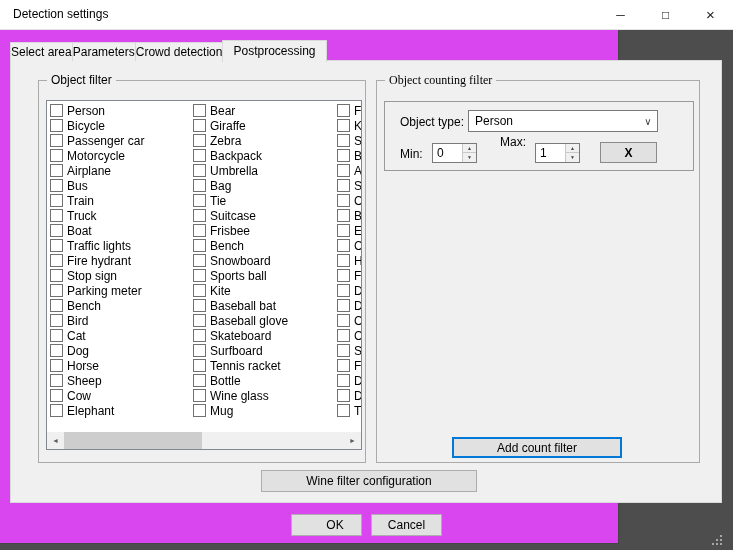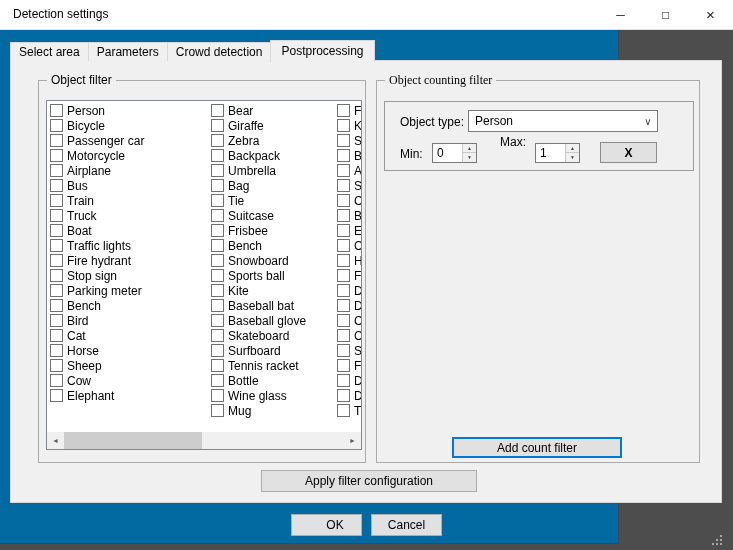--- a/index.html
+++ b/index.html
@@ -5,33 +5,33 @@
   html,body{margin:0;padding:0;}
   body{
     width:733px;height:550px;overflow:hidden;position:relative;
     background:#4d4d4d;
     font-family:"Liberation Sans", sans-serif;
     font-size:12px;color:#000;
     -webkit-font-smoothing:antialiased;
   }
   .window{
     position:absolute;left:0;top:0;width:618px;height:543px;
-    background:#0369a1;box-shadow:0 0 0 1px #464646;
+    background:#d946ef;box-shadow:0 0 0 1px #464646;
   }
   
   .titlebar{position:absolute;left:0;top:0;width:733px;height:29px;background:#ffffff;border-bottom:1px solid #e3e3e3;}
   .title{position:absolute;left:13px;top:0;line-height:29px;font-size:12px;color:#000;white-space:nowrap;}
   .win-controls{position:absolute;right:0;top:0;height:29px;display:flex;}
   .win-btn{width:45px;height:29px;display:flex;align-items:center;justify-content:center;color:#1a1a1a;cursor:default;}
   .win-btn .glyph{font-size:12px;line-height:1;}
   .win-btn .glyph.close{font-size:15px;}
   
   .tabstrip{position:absolute;left:10px;top:39px;height:22px;display:flex;align-items:flex-end;z-index:3;}
   .tab{
-    height:18px;line-height:18px;padding:0 8px;background:#f0f0f0;
+    height:18px;line-height:18px;padding:0 0;background:#f0f0f0;
     border:1px solid #d9d9d9;border-bottom:none;white-space:nowrap;
   }
   .tab + .tab{margin-left:-1px;}
   .tab.active{
     height:21px;line-height:21px;padding:0 10px;margin-bottom:-1px;
     background:#f0f0f0;position:relative;z-index:4;
   }
   .tabpage{
     position:absolute;left:10px;top:60px;width:712px;height:443px;
     background:#f0f0f0;border:1px solid #d9d9d9;box-sizing:border-box;
@@ -44,21 +44,21 @@
   }
   .group-filter{left:38px;top:80px;width:328px;height:383px;}
   .group-count{left:376px;top:80px;width:324px;height:383px;font-family:Liberation Serif, serif;}
   
   .listbox{
     position:absolute;left:46px;top:100px;width:316px;height:350px;
     background:#ffffff;border:1px solid #828790;box-sizing:border-box;overflow:hidden;
   }
   .col{position:absolute;top:2px;width:142px;}
   .col-0{left:3px;}
-  .col-1{left:164px;}
+  .col-1{left:146px;}
   .col-2{left:290px;}
   .check-item{height:15px;display:flex;align-items:center;white-space:nowrap;}
   .checkbox{
     width:11px;height:11px;border:1px solid #707070;background:#ffffff;
     margin-right:4px;flex:none;box-sizing:content-box;
   }
   .check-label{font-size:12px;}
   
   .hscroll{position:absolute;left:0;bottom:0;width:100%;height:17px;background:#f0f0f0;}
   .scroll-btn{
@@ -209,20 +209,24 @@
         <div class="check-item">
           <span class="checkbox"></span>
           <span class="check-label">Bird</span>
         </div>
         <div class="check-item">
           <span class="checkbox"></span>
           <span class="check-label">Cat</span>
         </div>
         <div class="check-item">
           <span class="checkbox"></span>
+          <span class="check-label">Dog</span>
+        </div>
+        <div class="check-item">
+          <span class="checkbox"></span>
           <span class="check-label">Horse</span>
         </div>
         <div class="check-item">
           <span class="checkbox"></span>
           <span class="check-label">Sheep</span>
         </div>
         <div class="check-item">
           <span class="checkbox"></span>
           <span class="check-label">Cow</span>
         </div>
@@ -448,21 +452,21 @@
       </div>
       <div class="spin-down">
         <span>▼</span>
       </div>
     </div>
   </div>
 
   <div class="btn btn-remove">X</div>
   <div class="btn btn-add">Add count filter</div>
 
-  <div class="btn btn-apply">Apply filter configuration</div>
+  <div class="btn btn-apply">Wine filter configuration</div>
   <div class="btn btn-ok">OK</div>
   <div class="btn btn-cancel">Cancel</div>
 
 </div>
 
 <div class="grip">
     <i></i>
   </div>
 
 </body></html>

